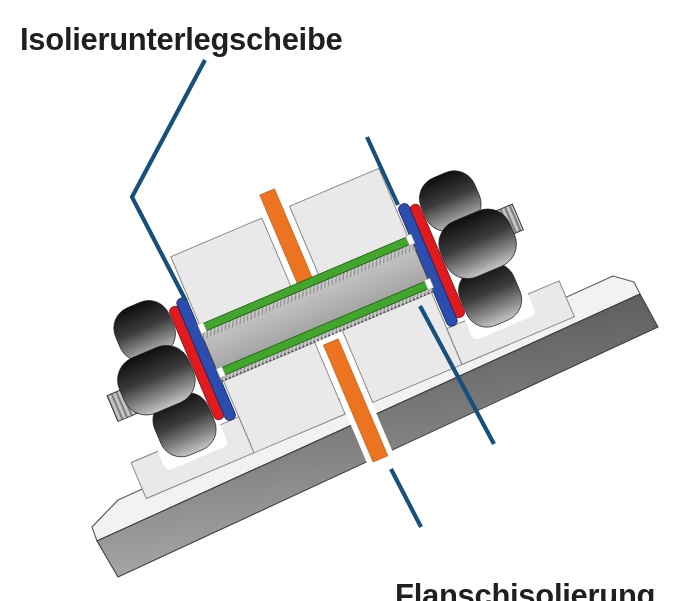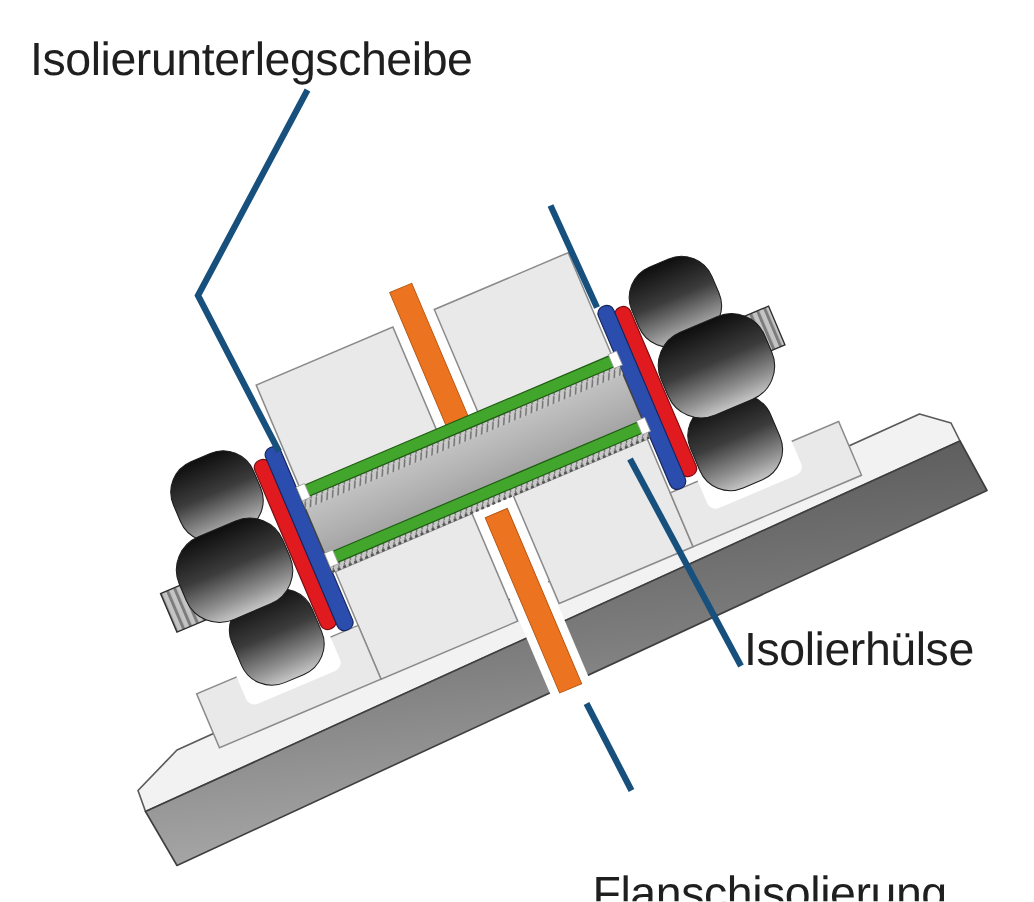--- a/index.html
+++ b/index.html
@@ -1,19 +1,19 @@
 <!DOCTYPE html>
 <html><head>
 <meta charset="utf-8">
 <style>
   html,body{margin:0;padding:0;background:#fff;}
   #stage{position:relative;width:689px;height:601px;background:#fff;overflow:hidden;
          font-family:"Liberation Sans","DejaVu Sans",sans-serif;}
   #stage svg{position:absolute;left:0;top:0;}
-  .lbl{position:absolute;font-weight:400;color:#1f1f1f;font-size:31px;line-height:1.05;
+  .lbl{position:absolute;font-weight:700;color:#1f1f1f;font-size:31px;line-height:1.05;
        letter-spacing:-0.3px;white-space:nowrap;}
   #lbl-insulating-washer{left:20px;top:24px;}
   #lbl-steel-washer{left:332px;top:96px;}
   #lbl-insulating-sleeve{left:496px;top:417px;}
   #lbl-flange-isolation{left:395px;top:537px;margin-top:43px;}
   .plate{stroke:#8a8a8a;stroke-width:1;}
   .washer-blue{stroke:#16255e;stroke-width:0.8;}
   .washer-red{stroke:#7a0d10;stroke-width:0.8;}
   .sleeve{stroke:#1f5c12;stroke-width:0.8;}
   .gasket{stroke:#b4540f;stroke-width:0.6;}
@@ -111,15 +111,14 @@
       <rect x="428" y="325" width="6" height="10" fill="#fff" stroke="#999" stroke-width="0.5"></rect>
     </g>
 
     <polyline class="leader" points="205,60 132,197 186,301" stroke="#17507c"></polyline>
     <polyline class="leader" points="367,137 398,205" stroke="#17507c"></polyline>
     <polyline class="leader" points="420,306 494,444" stroke="#17507c"></polyline>
     <polyline class="leader" points="391,469 421,527" stroke="#17507c"></polyline>
   </svg>
 
   <div class="lbl" id="lbl-insulating-washer">Isolierunterlegscheibe</div>
-  <div class="lbl" id="lbl-insulating-sleeve">Isolierhülse</div>
   <div class="lbl" id="lbl-flange-isolation">Flanschisolierung</div>
 </div>
 
 </body></html>

